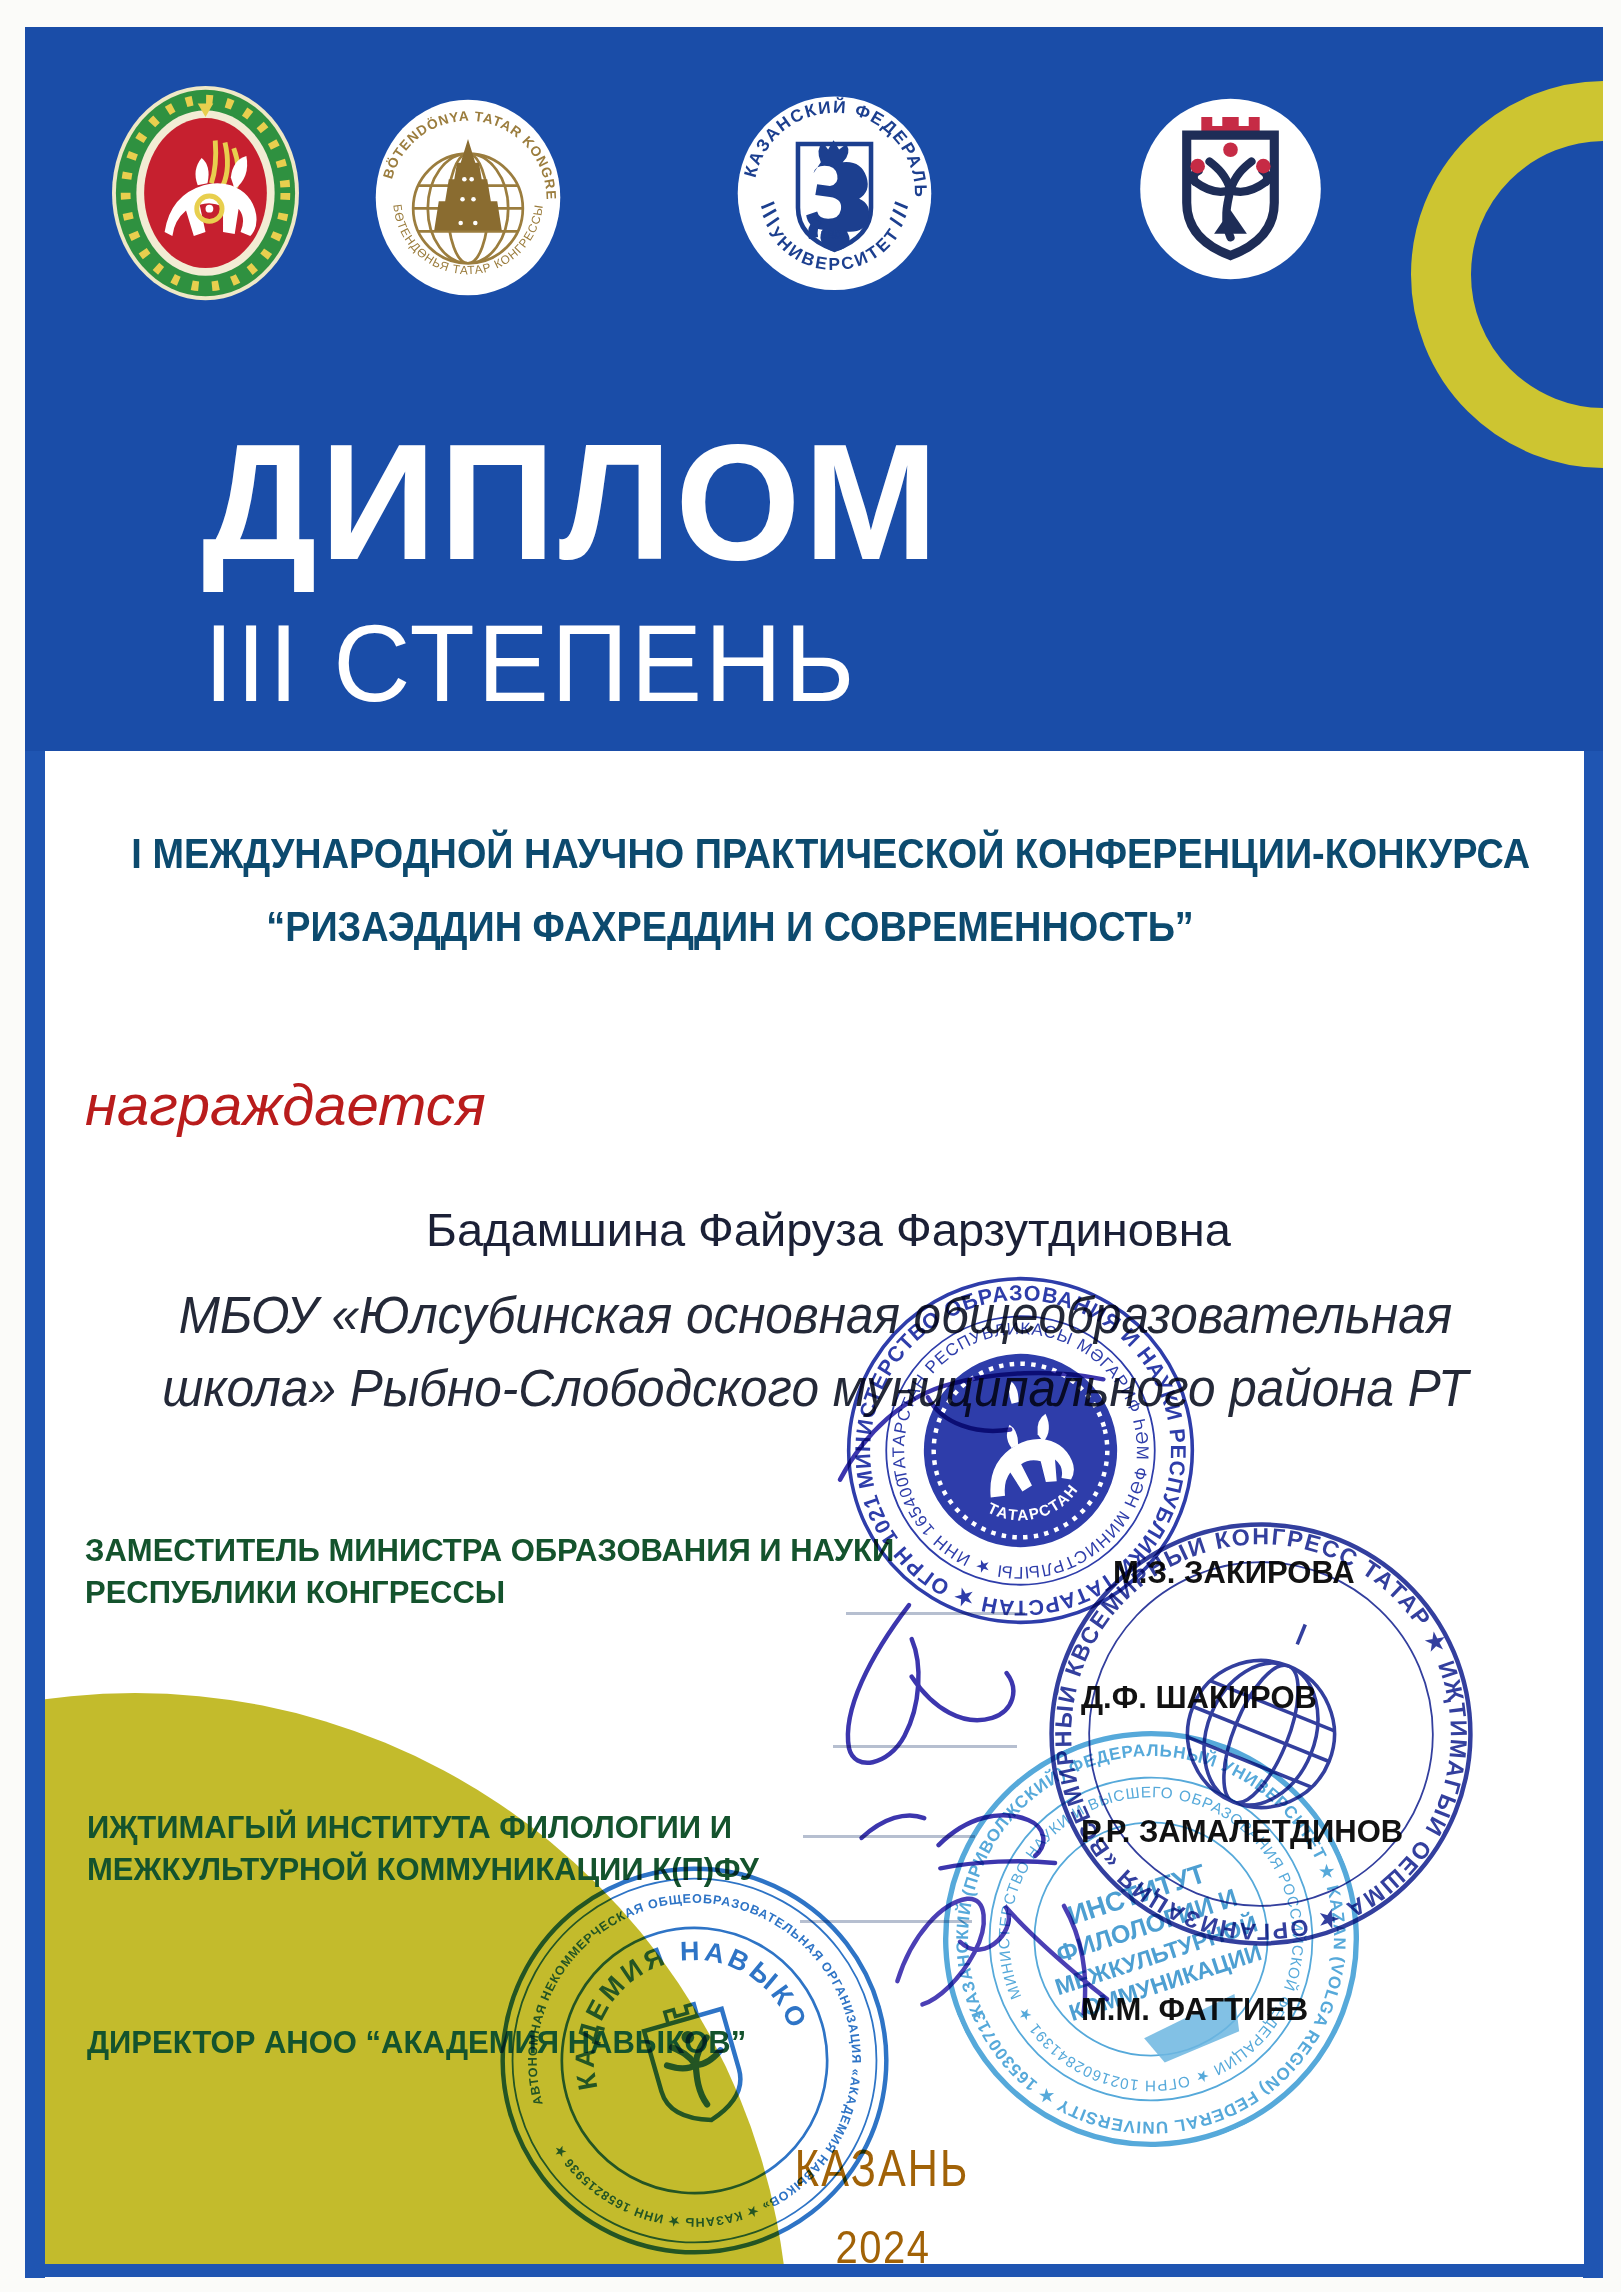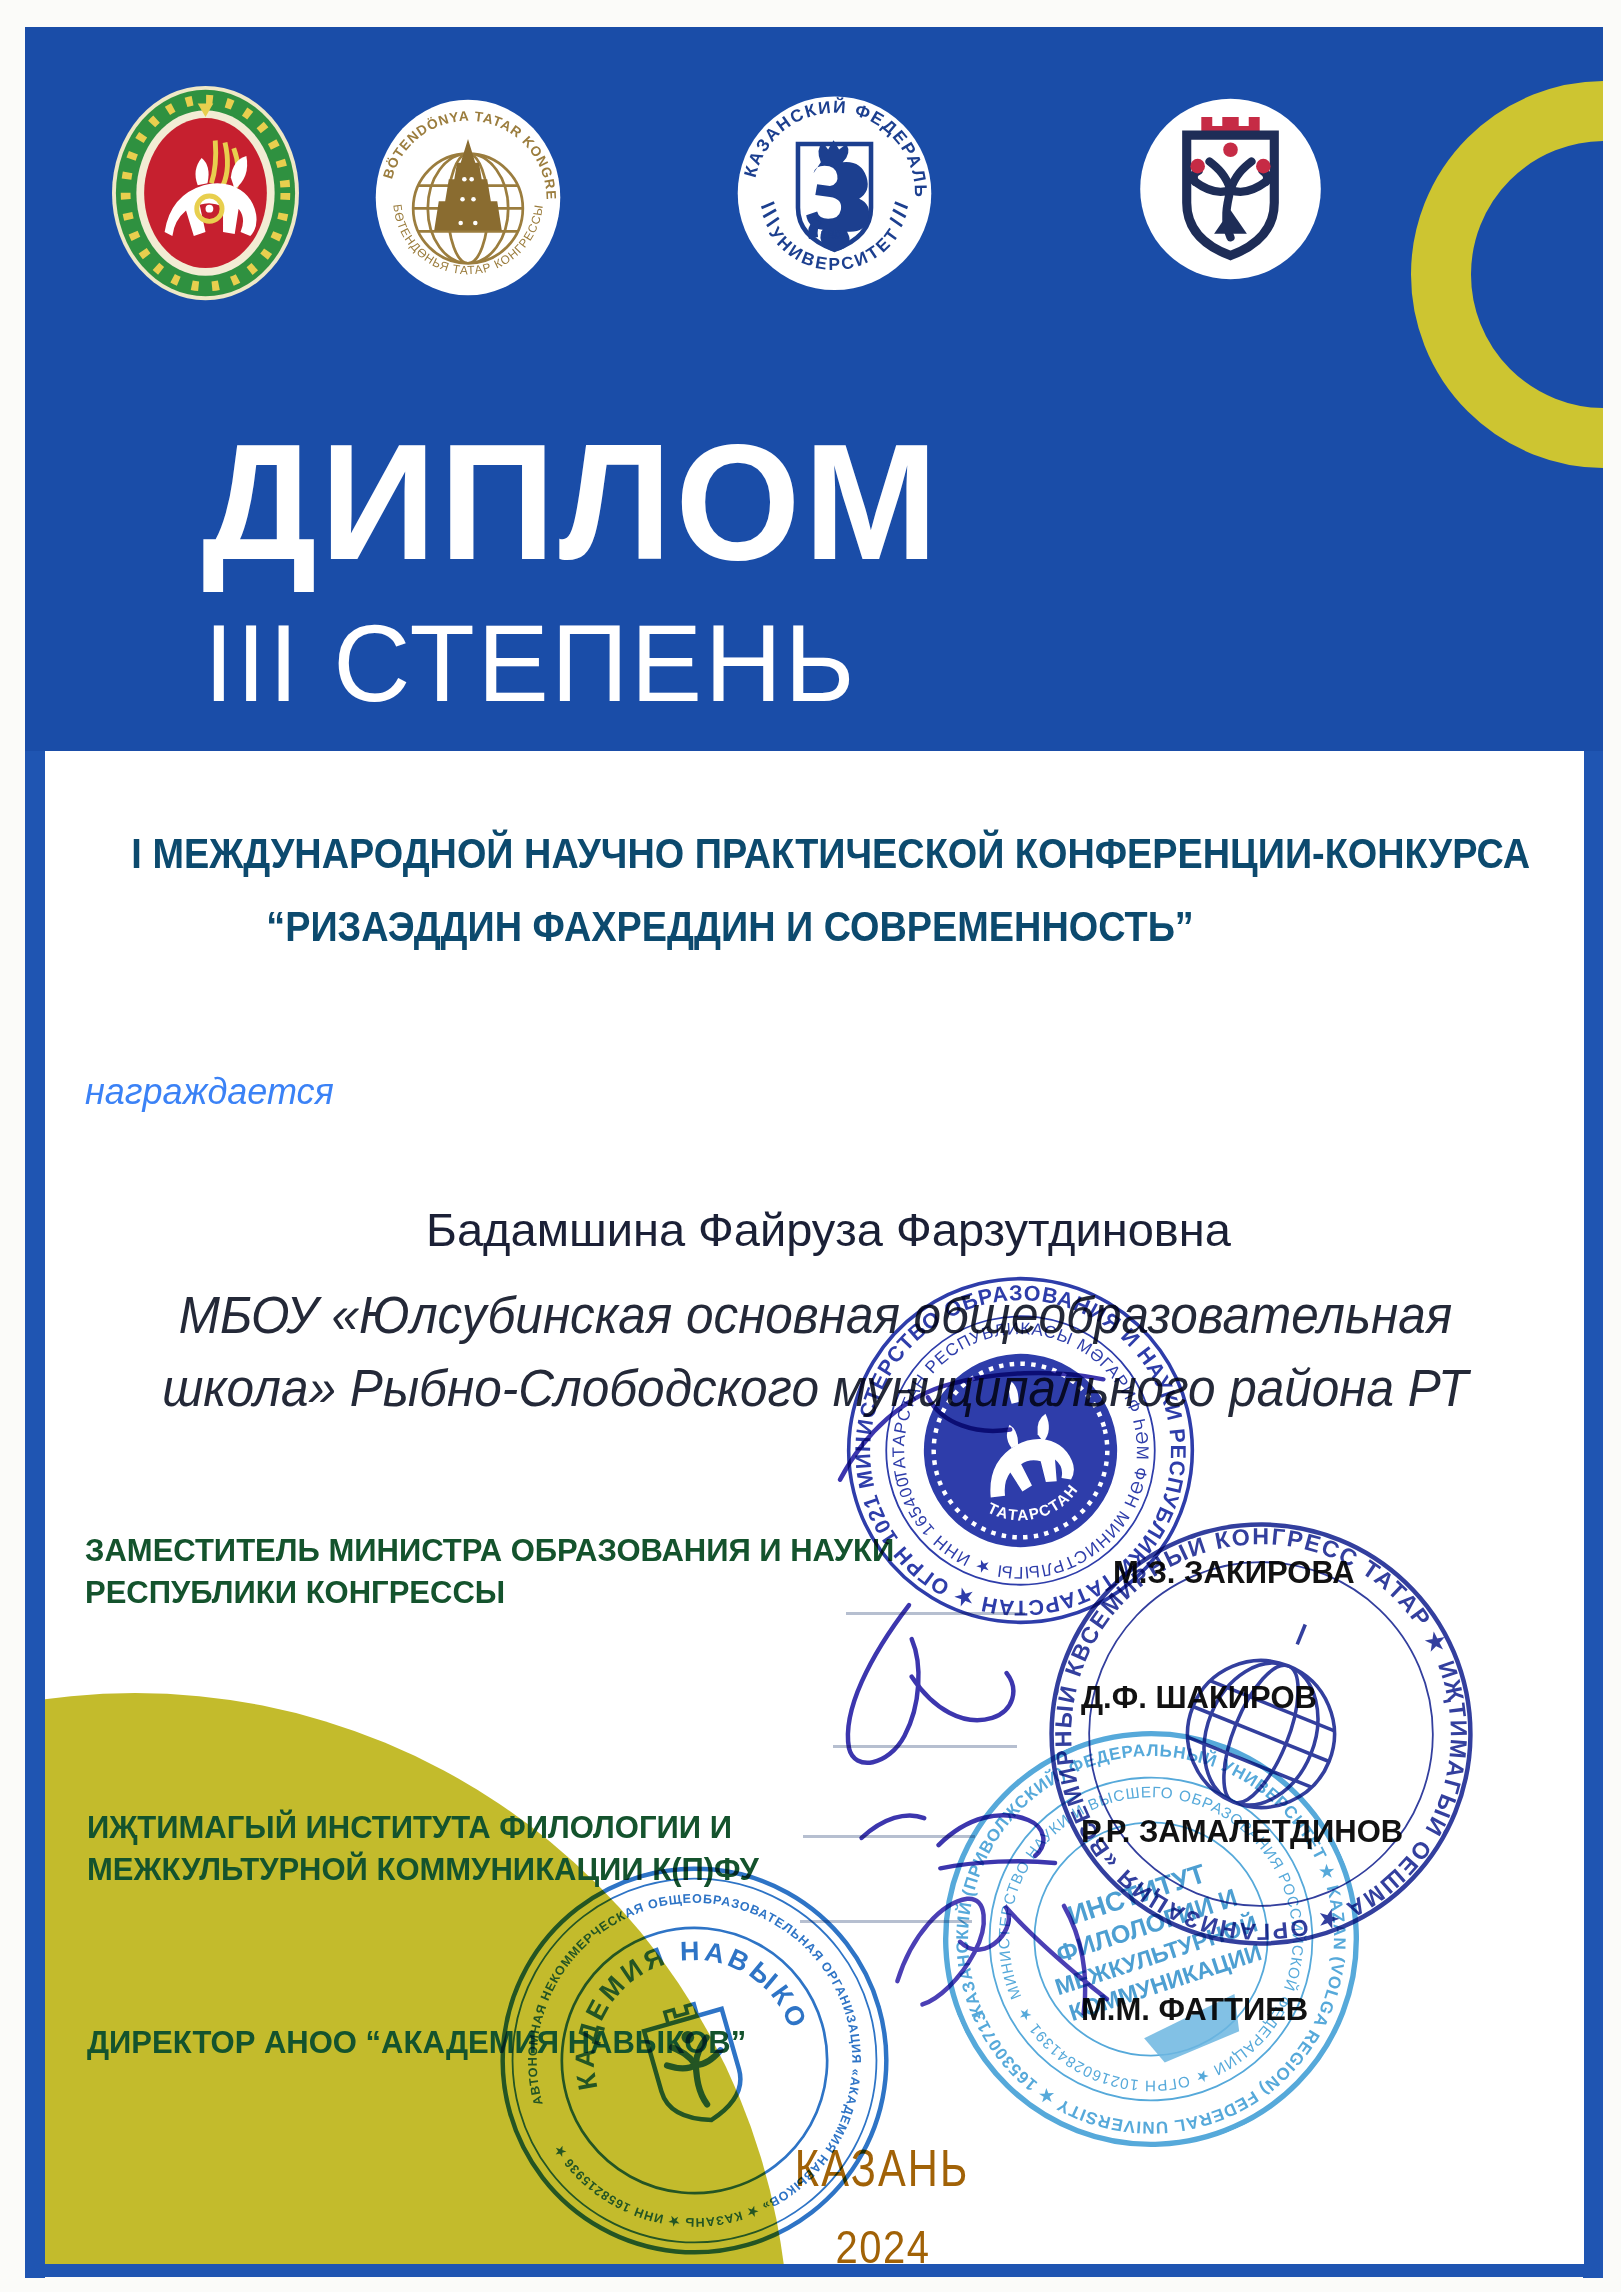--- a/index.html
+++ b/index.html
@@ -18,21 +18,21 @@
          background:#c3bb2c;}
   
   .t-diploma{left:177px;top:392px;color:#fff;font-weight:bold;font-size:166px;line-height:1;
              letter-spacing:3.6px;transform:scaleX(.97);transform-origin:left;}
   .t-degree{left:179px;top:582px;color:#fff;font-weight:400;font-size:109px;line-height:1;
             letter-spacing:2.7px;transform:scaleX(.98);transform-origin:left;}
   
   .conf{left:36px;top:817px;width:1388px;text-align:center;color:#0c4a6e;font-weight:bold;
         font-size:43px;line-height:73px;white-space:nowrap;}
   .conf .sq{display:inline-block;transform:scaleX(.88);}
-  .awarded{left:85px;top:1071px;font-style:italic;font-size:36px;color:#3b82f6;}
+  .awarded{left:85px;top:1071px;font-style:italic;font-size:58px;color:#b91c1c;}
   .recip{left:94px;top:1202px;width:1469px;text-align:center;font-weight:normal;font-size:47px;
          color:#1b2036;white-space:nowrap;}
   .org{left:49px;top:1279px;width:1533px;text-align:center;font-style:italic;font-size:51px;
        line-height:73px;color:#242938;white-space:nowrap;}
   .org .sq{display:inline-block;transform:scaleX(.97);}
   .sig-title{font-weight:bold;font-size:31px;line-height:42px;color:#14532d;white-space:nowrap;}
   .sig-name{font-weight:bold;font-size:31px;color:#121212;white-space:nowrap;}
   .city-block{left:748px;top:2135px;width:269px;text-align:center;color:#a16207;line-height:66px;}
   .city-block .c1{display:inline-block;font-size:52px;transform:scaleX(.8);letter-spacing:2.7px;}
   .city-block .c2{display:inline-block;font-size:47px;transform:scaleX(.85);letter-spacing:1.8px;}

